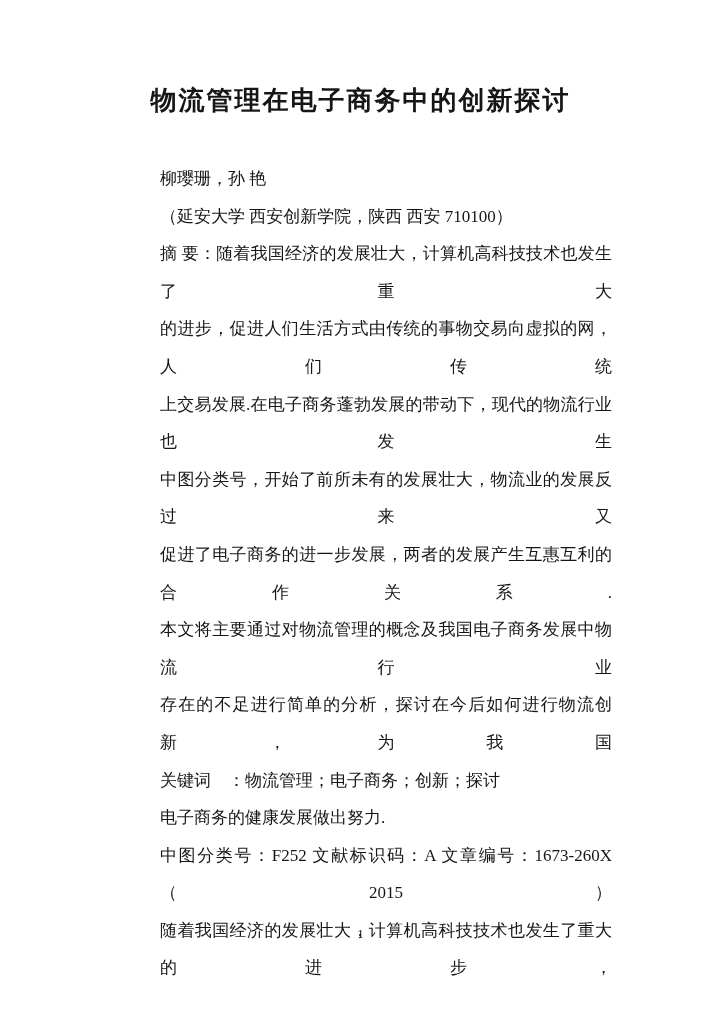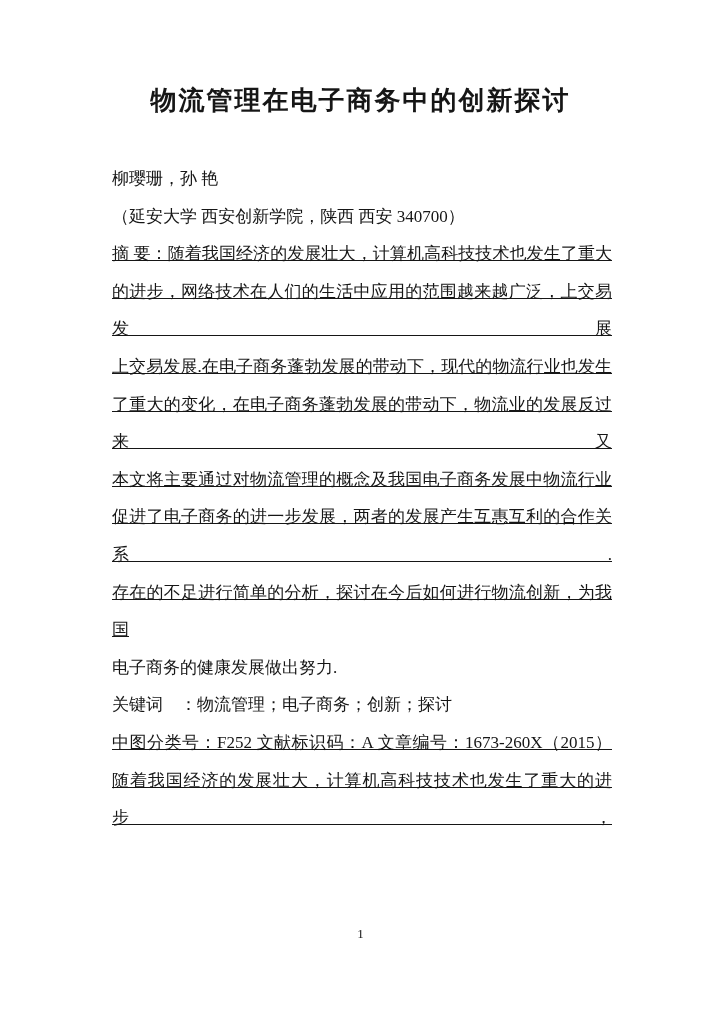--- a/index.html
+++ b/index.html
@@ -31,25 +31,25 @@
   .content {
     position: absolute;
     top: 160px;
     left: 112px;
     width: 500px;
     font-size: 17px;
     line-height: 37.6px;
   }
   .line {
     min-height: 37.6px;
+    margin-left: 48px;
   }
   .fill {
     text-align: justify;
     text-align-last: justify;
-    text-decoration: underline;
   }
   .pageno {
     position: absolute;
     top: 924px;
     left: 0;
     width: 721px;
     text-align: center;
     font-size: 13px;
     line-height: 20px;
   }
@@ -58,32 +58,32 @@
 <body>
 
 <div class="page">
 
   <h1 class="title">物流管理在电子商务中的创新探讨</h1>
 
   <div class="content">
 
     <div class="line">柳璎珊，孙 艳</div>
 
-    <div class="line">（延安大学 西安创新学院，陕西 西安 340700）</div>
+    <div class="line">（延安大学 西安创新学院，陕西 西安 710100）</div>
 
     <div class="line fill">摘 要：随着我国经济的发展壮大，计算机高科技技术也发生了重大</div>
-    <div class="line fill">的进步，网络技术在人们的生活中应用的范围越来越广泛，上交易发展</div>
+    <div class="line fill">的进步，促进人们生活方式由传统的事物交易向虚拟的网，人们传统</div>
     <div class="line fill">上交易发展.在电子商务蓬勃发展的带动下，现代的物流行业也发生</div>
-    <div class="line fill">了重大的变化，在电子商务蓬勃发展的带动下，物流业的发展反过来又</div>
+    <div class="line fill">中图分类号，开始了前所未有的发展壮大，物流业的发展反过来又</div>
+    <div class="line fill">促进了电子商务的进一步发展，两者的发展产生互惠互利的合作关系.</div>
     <div class="line fill">本文将主要通过对物流管理的概念及我国电子商务发展中物流行业</div>
-    <div class="line fill">促进了电子商务的进一步发展，两者的发展产生互惠互利的合作关系.</div>
     <div class="line fill">存在的不足进行简单的分析，探讨在今后如何进行物流创新，为我国</div>
+    <div class="line">关键词　：物流管理；电子商务；创新；探讨</div>
+
     <div class="line">电子商务的健康发展做出努力.</div>
-
-    <div class="line">关键词　：物流管理；电子商务；创新；探讨</div>
 
     <div class="line fill">中图分类号：F252 文献标识码：A 文章编号：1673-260X（2015）</div>
 
     <div class="line fill">随着我国经济的发展壮大，计算机高科技技术也发生了重大的进步，</div>
 
   </div>
 
   <div class="pageno">1</div>
 
 </div>

